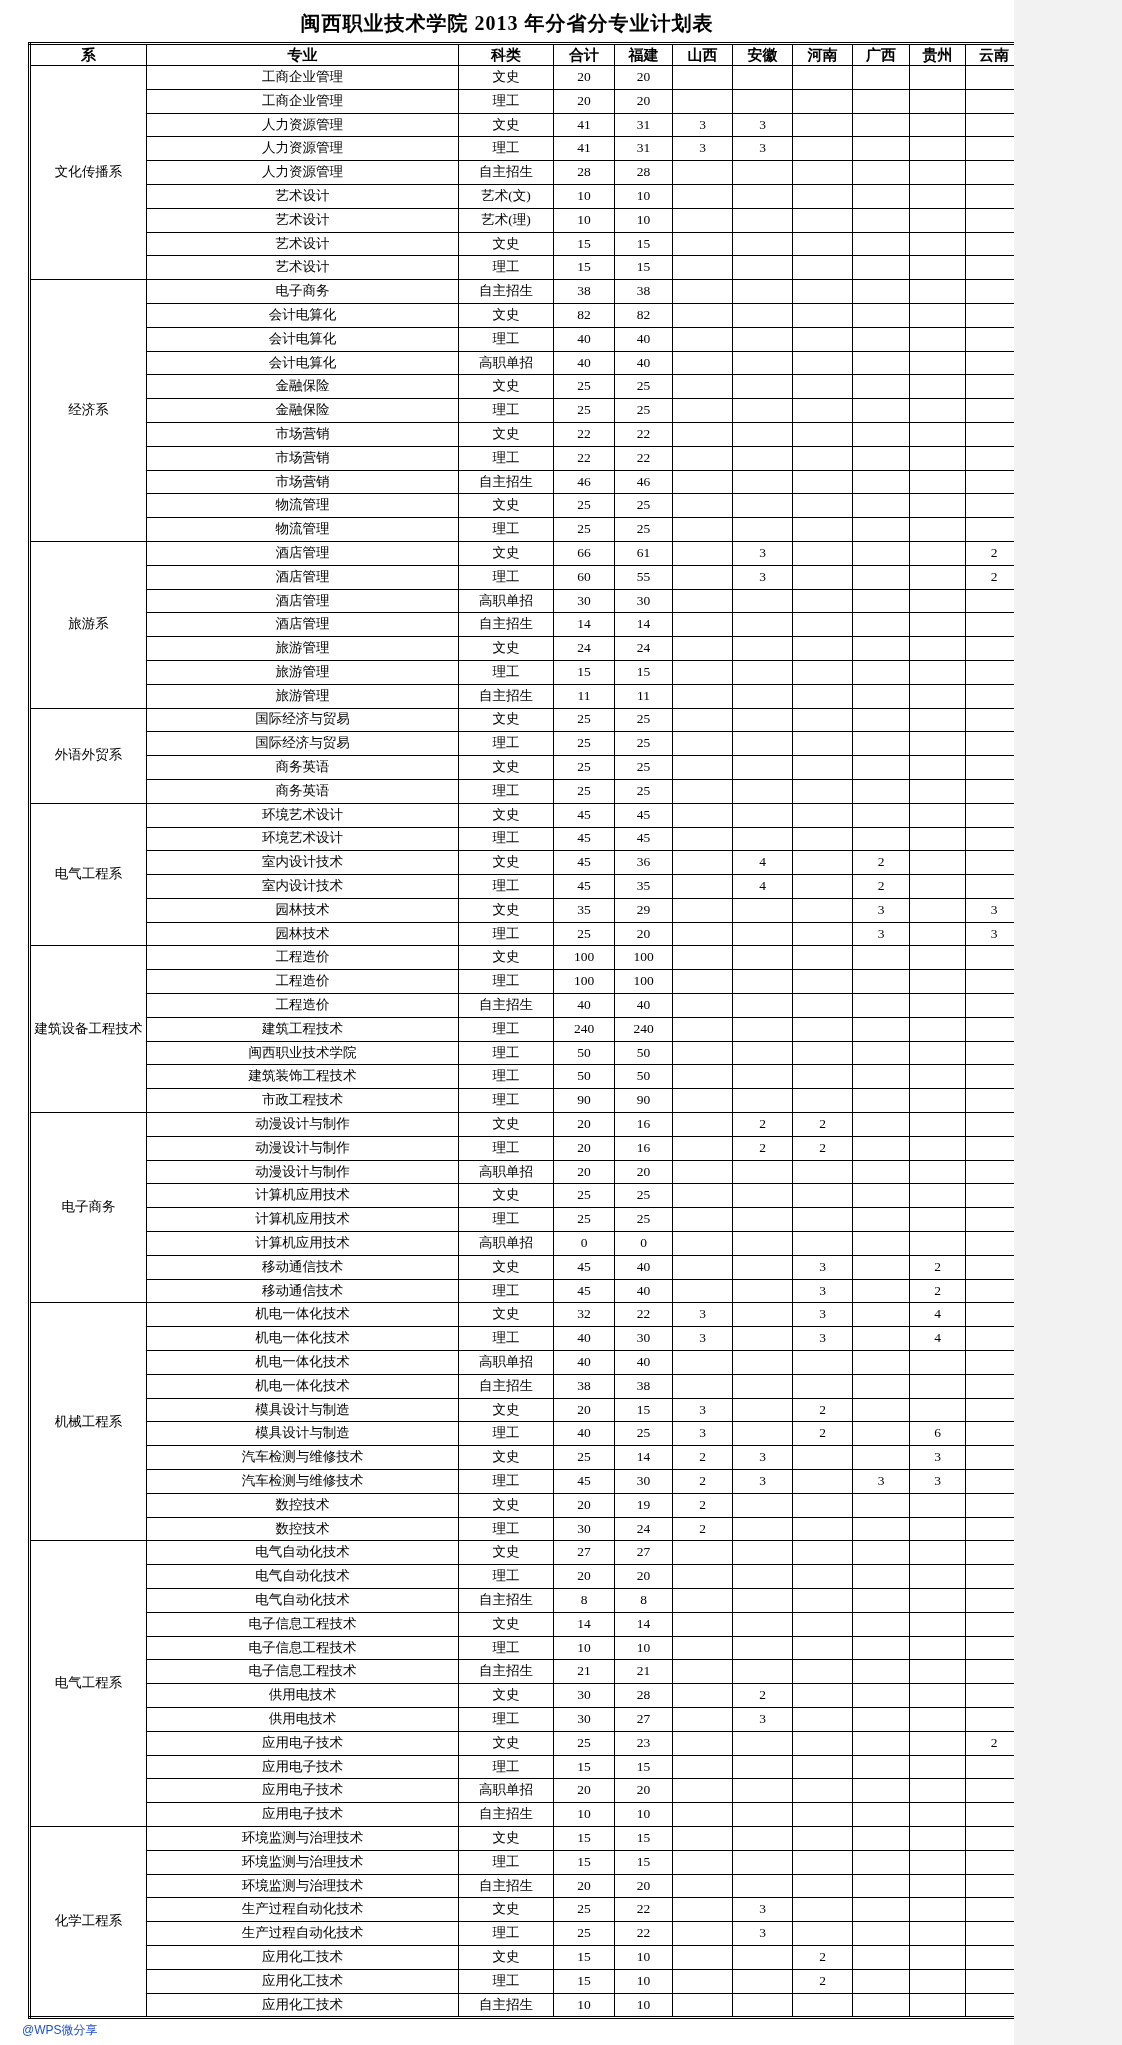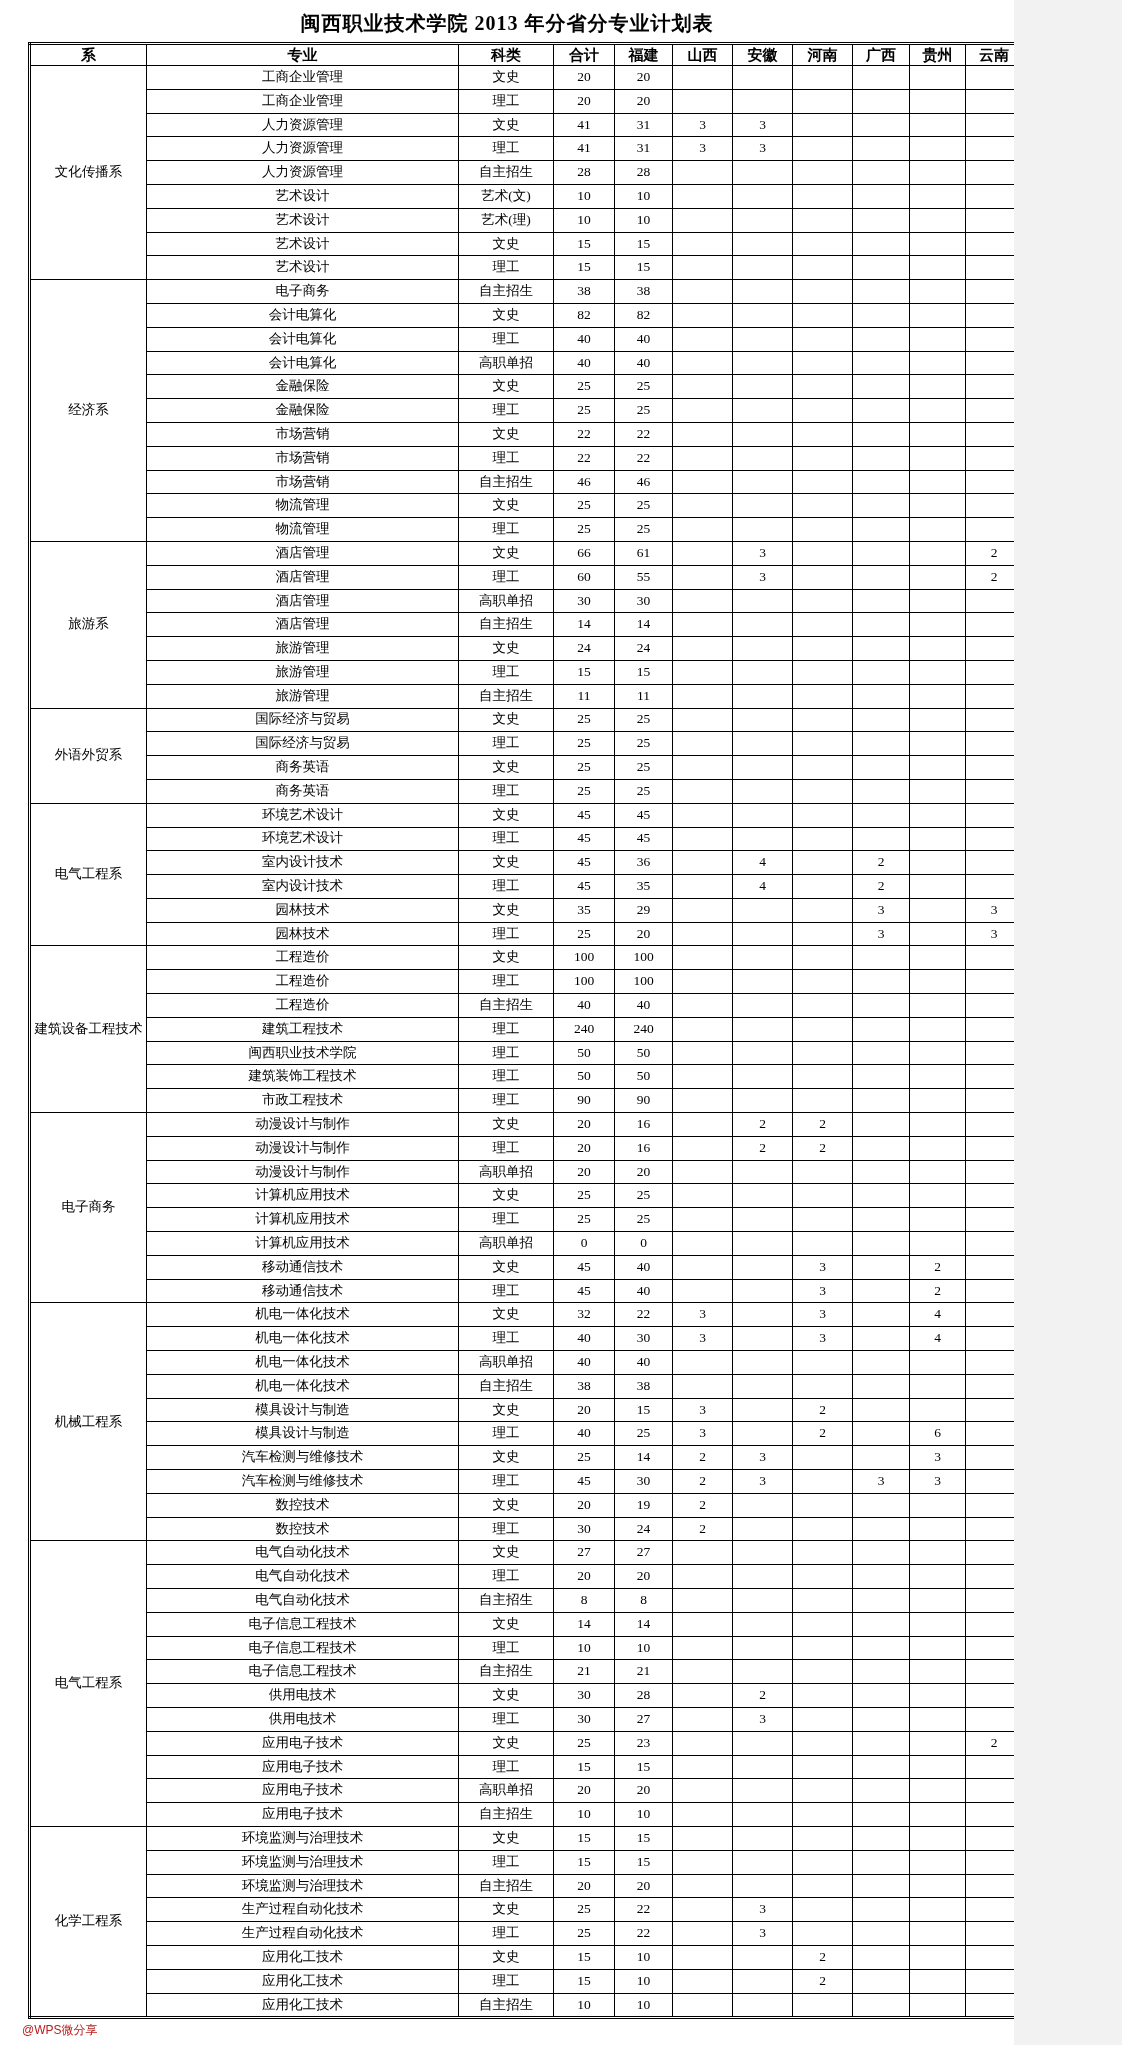--- a/index.html
+++ b/index.html
@@ -45,21 +45,21 @@
     padding-left:10px;
   }
   td.dept{
     text-align:center;
     font-size:13.5px;
   }
   .watermark{
     position:absolute;
     left:22px;bottom:6px;
     font-size:12px;
-    color:#b91c1c;
+    color:#1d4ed8;
     font-family:"Liberation Sans","DejaVu Sans",sans-serif;
     text-align:right;
   }
 </style>
 </head>
 <body>
 
 <div class="page">
   <div class="doc-title">闽西职业技术学院 2013 年分省分专业计划表</div>
 

